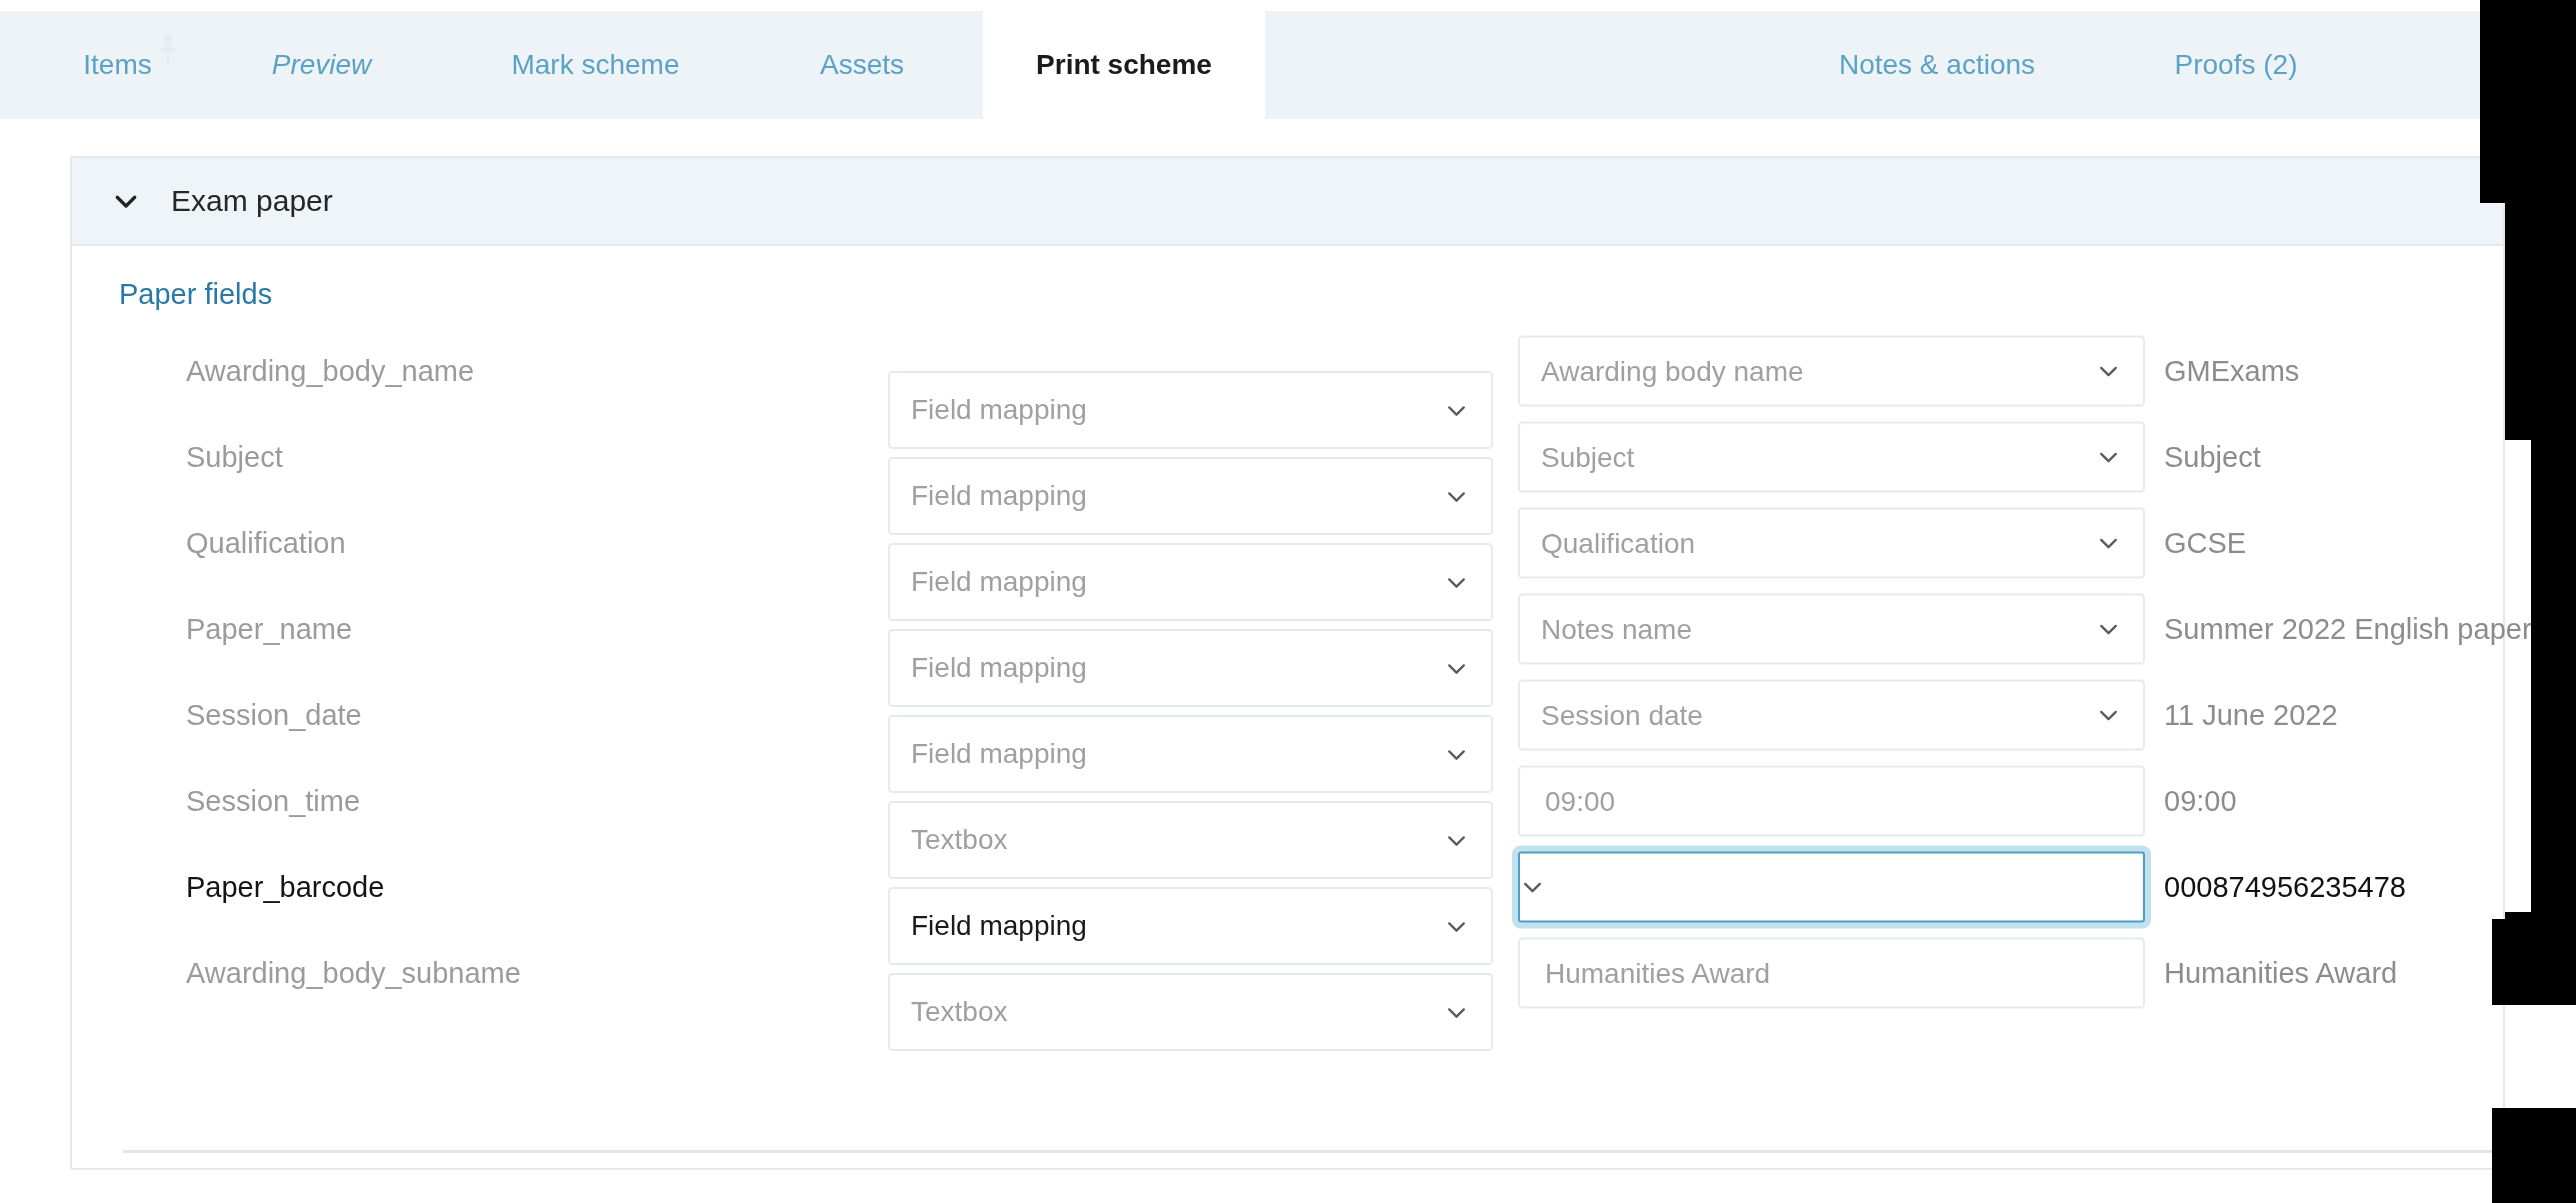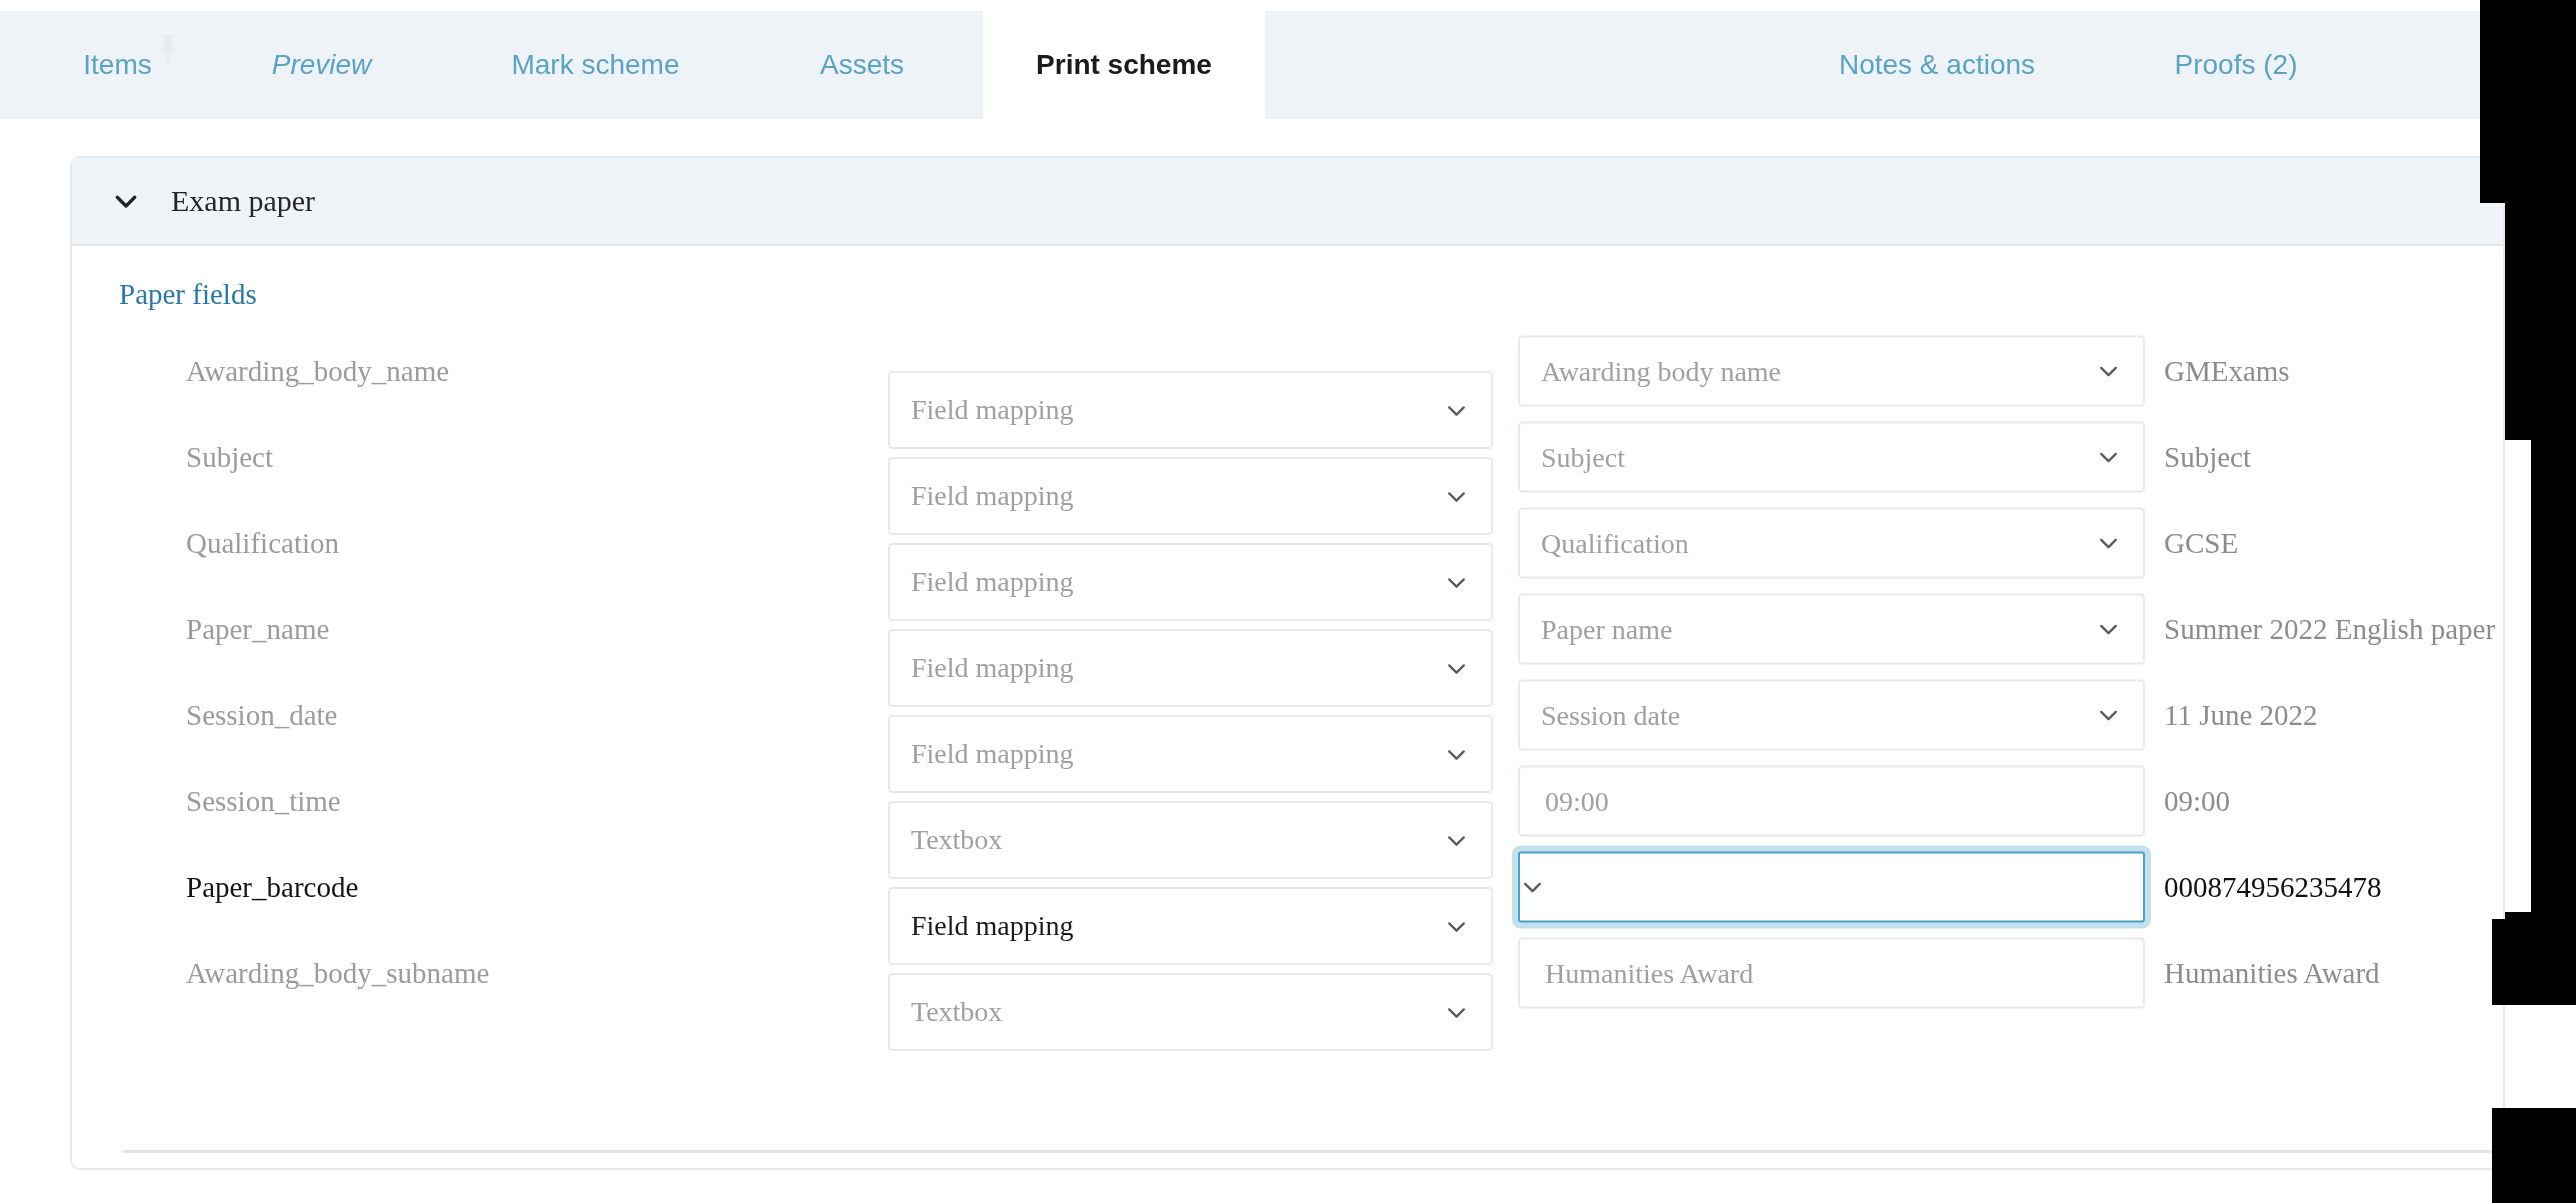--- a/index.html
+++ b/index.html
@@ -28,22 +28,21 @@
   .pin-icon {
     position: absolute; left: 150px; top: 18.4px; width: 36px; height: 39px;
     opacity: 1;
   }
 
   
   .panel {
     position: absolute; left: 70px; top: 156px; width: 2435px; height: 1014px;
     background: #ffffff;
     border: 2px solid #e3e9ec; border-top: 2px solid #e3e9ec;
-    border-radius: 10px;
-    font-family: Liberation Serif, serif;
+    border-radius: 2px;
   }
   .panel-header {
     position: absolute; left: 0; top: 0; width: 100%; height: 88px;
     background: #eef4f7; border-bottom: 2px solid #e2e8ec;
     display: flex; align-items: center; padding-left: 39px;
     border-radius: 4px 4px 0 0;
   }
   .chev-header { width: 30px; height: 30px; margin-right: 30px; }
   .panel-title { font-size: 30px; color: #262626; }
 
@@ -197,21 +196,21 @@
           </div>
           <div class="row">
             <div class="field-label">Paper_name</div>
             <div class="ctrl-a">
               <span class="ctrl-text">Field mapping</span>
               <svg class="chev-sel" viewBox="0 0 24 24" fill="none" stroke="#5a5a5a" stroke-width="2.2" stroke-linecap="round" stroke-linejoin="round">
                 <polyline points="5,9 12,16 19,9"></polyline>
               </svg>
             </div>
             <div class="ctrl-b">
-              <span class="ctrl-text">Paper name</span>
+              <span class="ctrl-text">Notes name</span>
               <svg class="chev-sel" viewBox="0 0 24 24" fill="none" stroke="#5a5a5a" stroke-width="2.2" stroke-linecap="round" stroke-linejoin="round">
                 <polyline points="5,9 12,16 19,9"></polyline>
               </svg>
             </div>
             <div class="value-text">Summer 2022 English paper</div>
           </div>
           <div class="row">
             <div class="field-label">Session_date</div>
             <div class="ctrl-a">
               <span class="ctrl-text">Field mapping</span>

